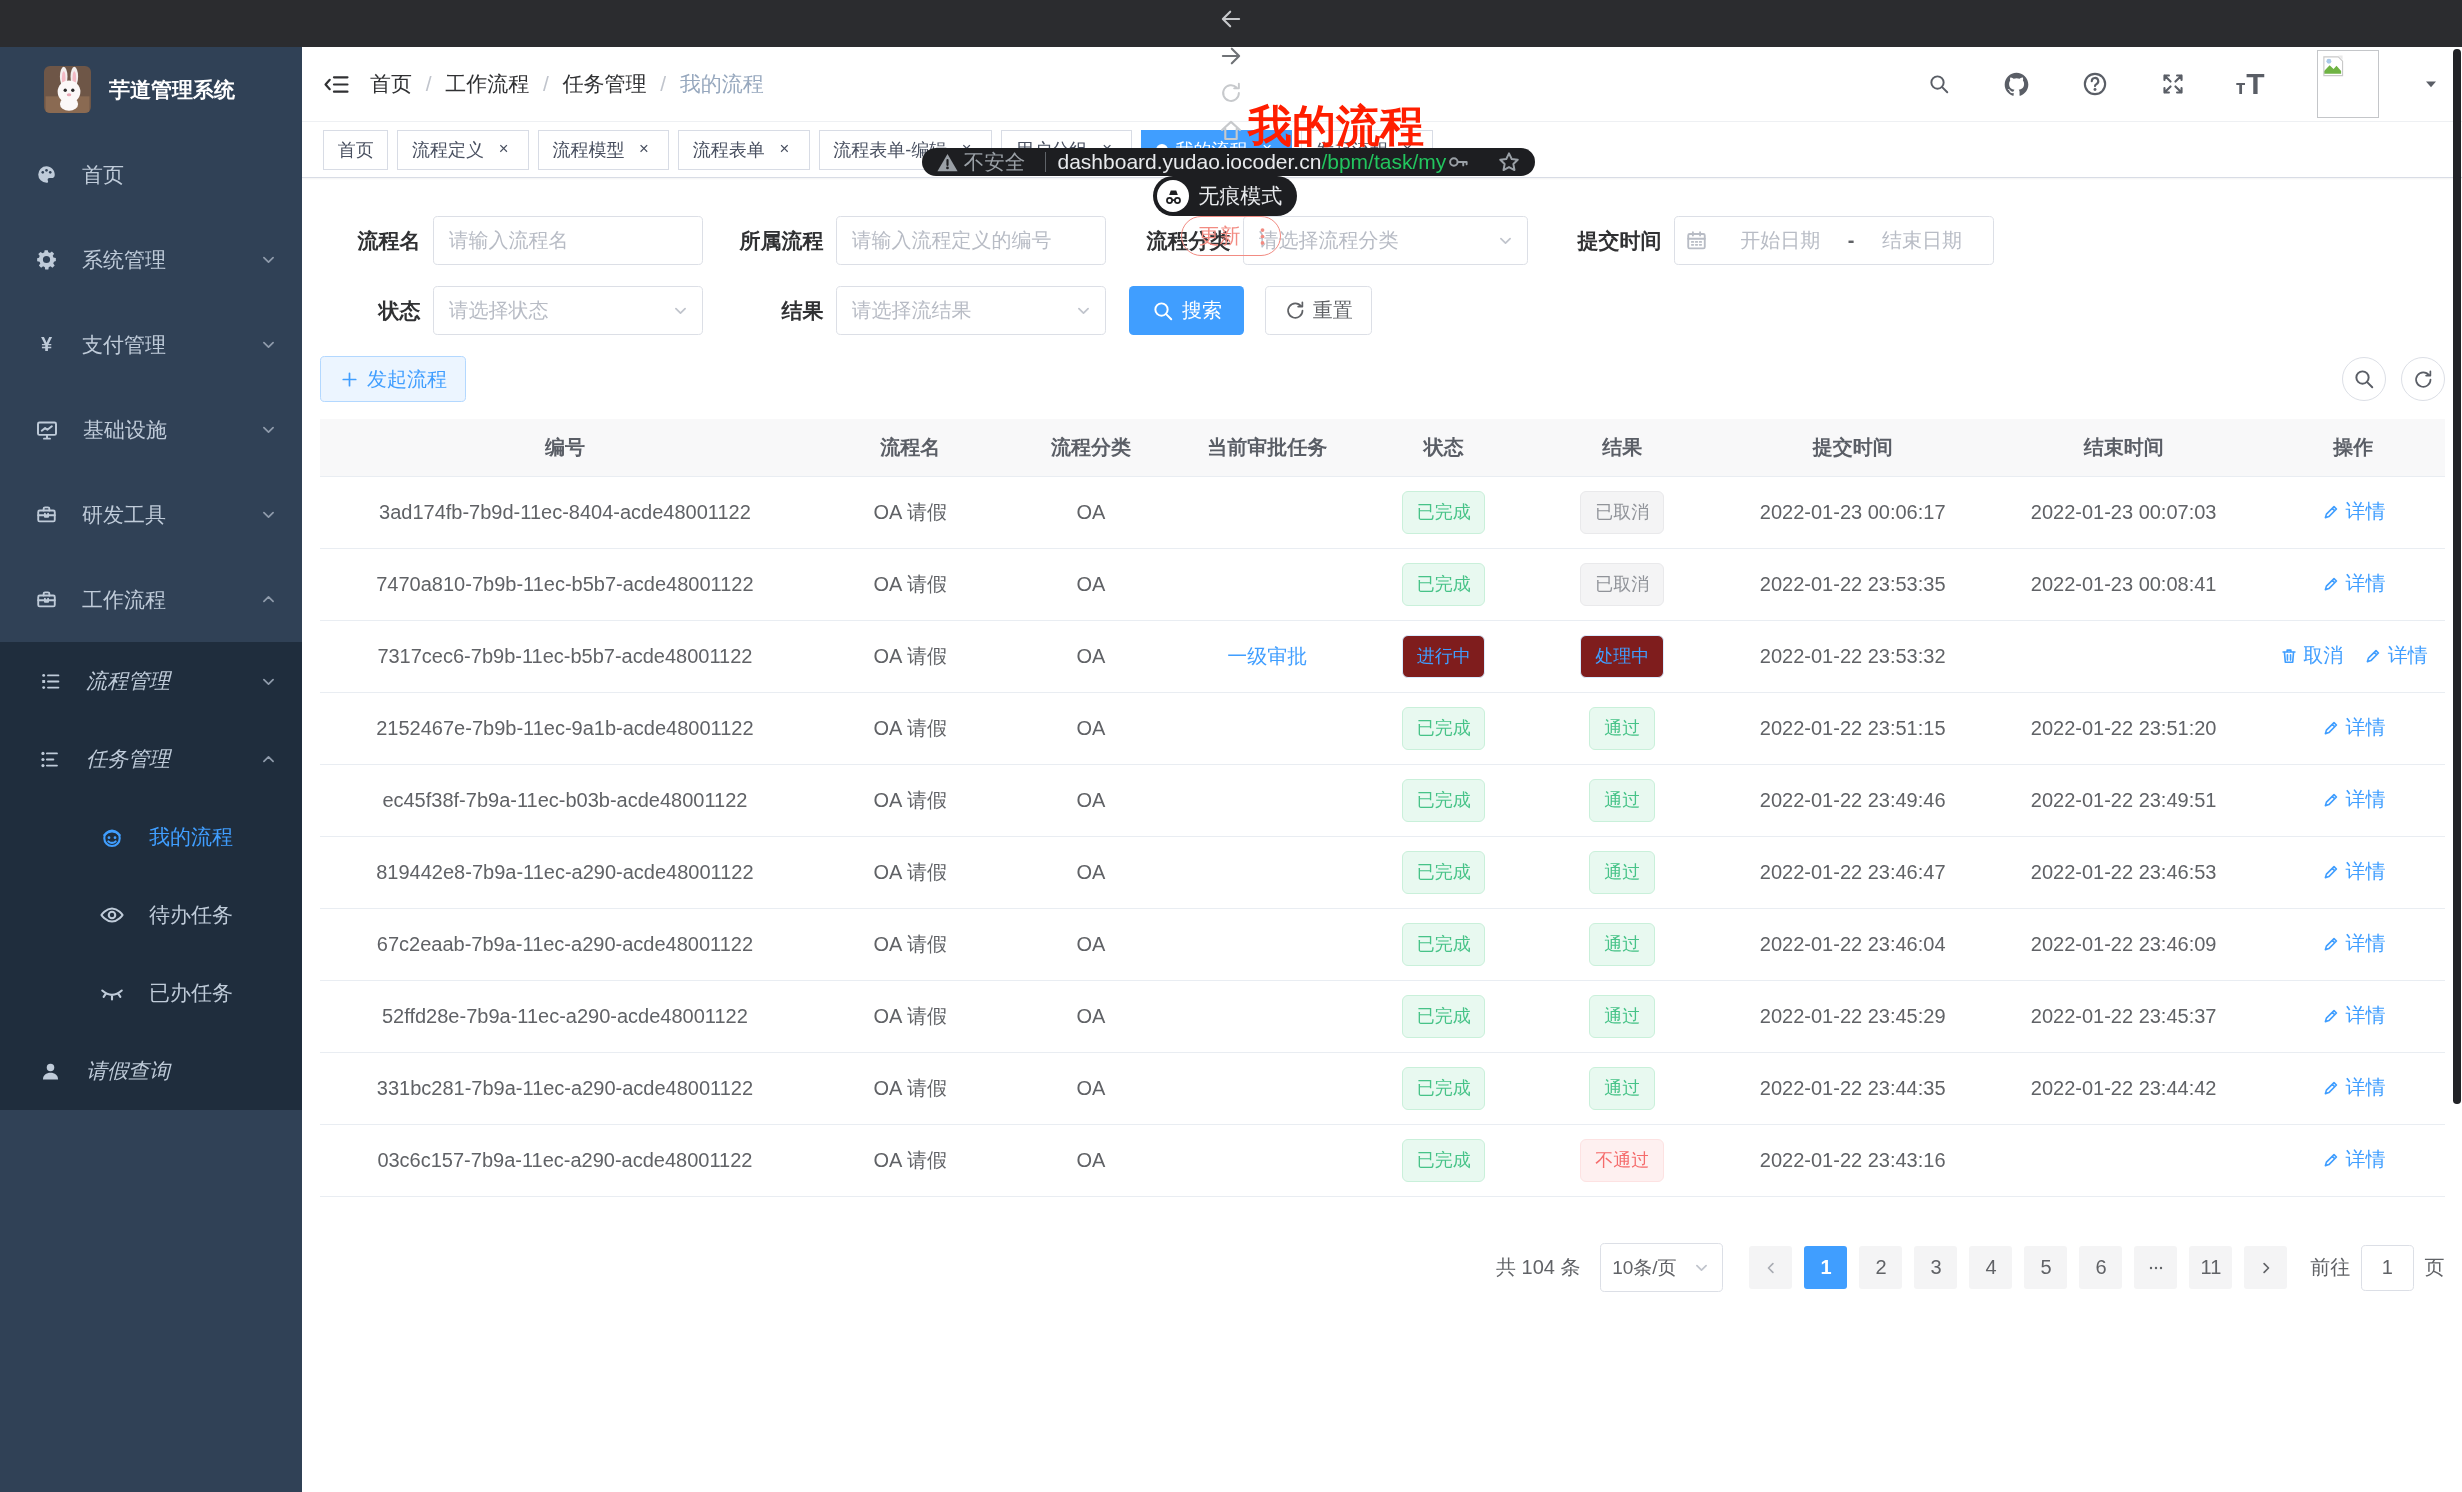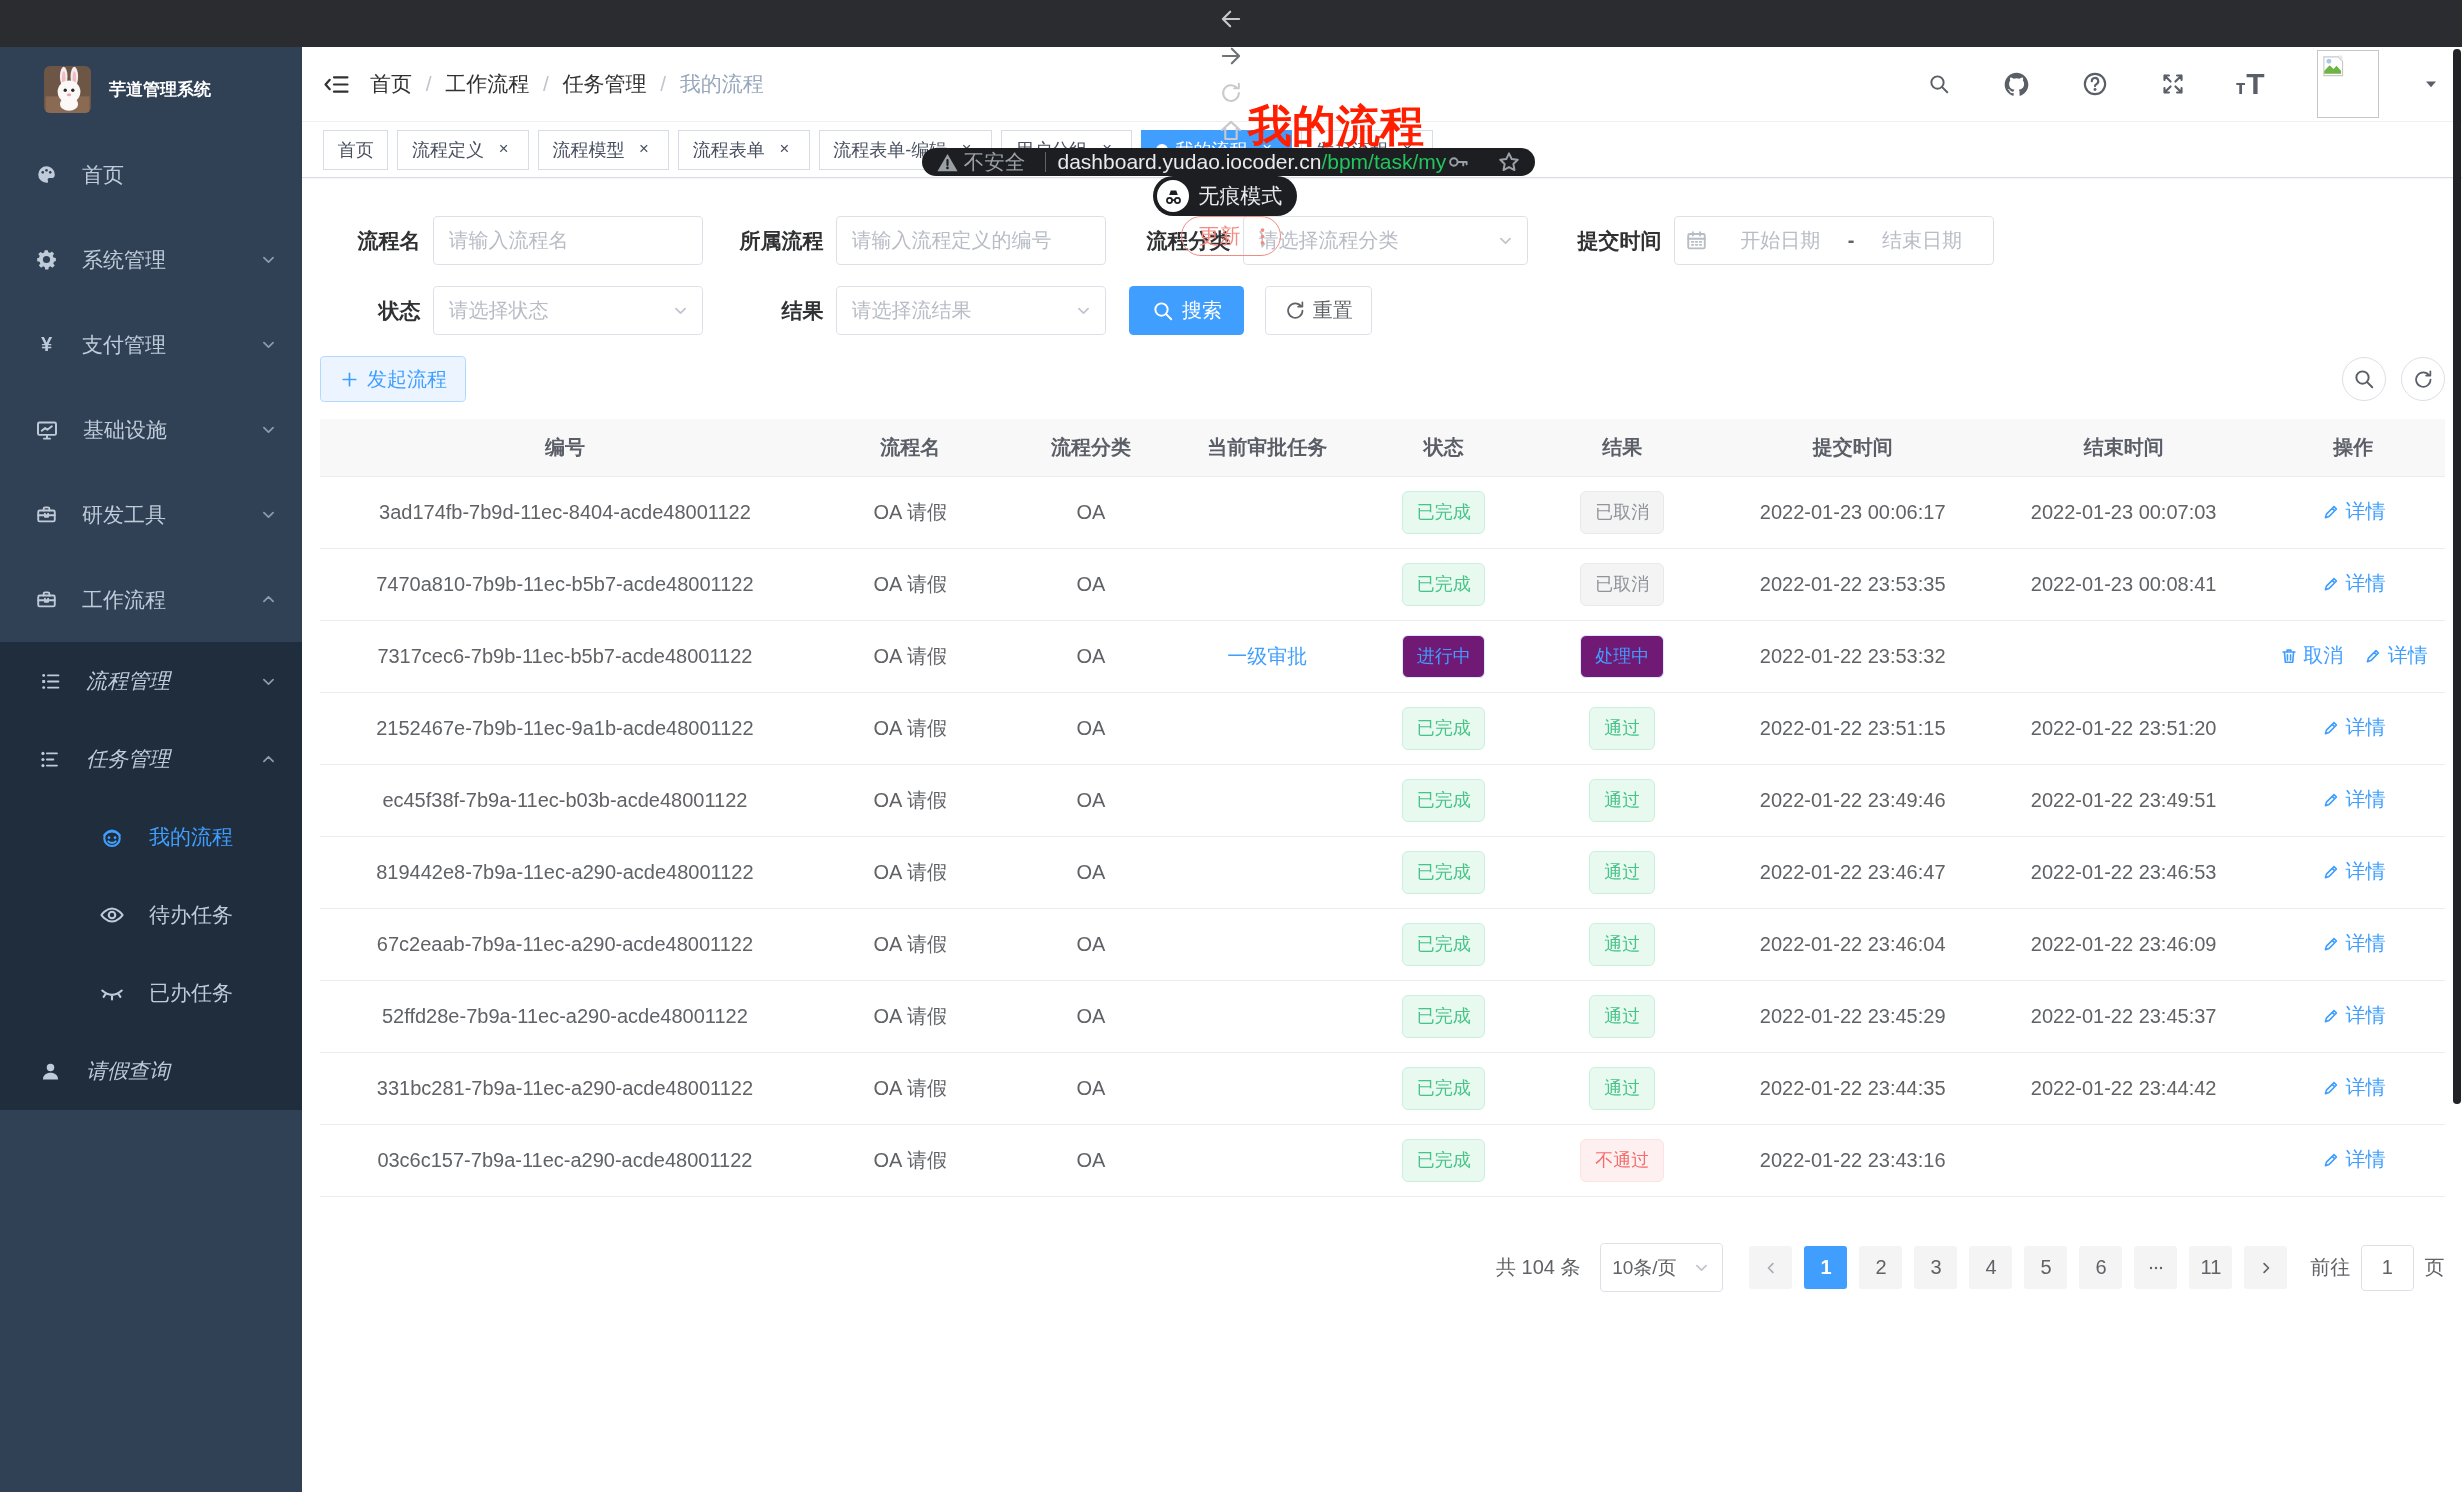--- a/index.html
+++ b/index.html
@@ -24,21 +24,21 @@
   .update-pill .lbl { font-size:21px; margin-right:10.7px; }
 
   
   .app { display:flex; height:1446px; }
   .sidebar { width:302px; background:#304156; flex:0 0 auto; color:#bfcbd9; }
   .main { flex:1; position:relative; background:#fff; min-width:0; }
 
   
   .logo-row { height:85px; display:flex; align-items:center; padding-left:44px; }
   .logo-img { width:47px; height:47px; border-radius:6px; overflow:hidden; flex:0 0 auto; }
-  .logo-title { color:#fff; font-size:17px; font-weight:700; margin-left:18px; white-space:nowrap; }
+  .logo-title { color:#fff; font-size:21px; font-weight:700; margin-left:18px; white-space:nowrap; }
   .menu-item { display:flex; align-items:center; position:relative; cursor:pointer; font-size:21px; }
   .menu-item .mi-icon { color:#bfcbd9; flex:0 0 auto; }
   .menu-item .mi-label { margin-left:24px; white-space:nowrap; }
   .menu-item .chev { position:absolute; right:23px; color:#8f9bab; }
   .lv1 { height:85px; padding-left:35px; }
   .lv2 { height:78px; padding-left:39px;font-style:italic; }
   .lv3 { height:78px; padding-left:99px; }
   .submenu-bg { background:#1f2d3d; }
   .menu-item.active { color:#409eff; }
   .menu-item.active .mi-icon { color:#409eff; }
@@ -97,21 +97,21 @@
   .circ-btn { width:44px; height:44px; border-radius:50%; border:0.8px solid #dcdfe6; background:#fff; color:#5a5e66; display:flex; align-items:center; justify-content:center; margin-left:15px; cursor:pointer; }
 
   
   table { width:100%; border-collapse:collapse; margin-top:16.7px; table-layout:fixed; }
   thead th { background:#f8f8f9; height:58px; font-size:20px; font-weight:700; color:#5a5e66; text-align:center; white-space:nowrap; }
   tbody td { height:72px; border-bottom:1.5px solid #e9edf2; font-size:20px; color:#606266; text-align:center; white-space:nowrap; overflow:hidden; }
   thead tr { border-bottom:1.5px solid #e9edf2; }
   .tag { display:inline-block; height:43px; line-height:40px; padding:0 13.7px; border-radius:6px; font-size:18px; border:0.8px solid transparent; }
   .tag-success { color:#47c388; background:#e8f9f0; border-color:#c9f0da; }
   .tag-info    { color:#909399; background:#f4f4f5; border-color:#e9e9eb; }
-  .tag-primary { color:#409eff; background:#701a75; border-color:#d9ecff; }
+  .tag-primary { color:#409eff; background:#7f1d1d; border-color:#d9ecff; }
   .tag-danger  { color:#f56c6c; background:#fef0f0; border-color:#fde2e2; }
   .link { color:#409eff; cursor:pointer; display:inline-flex; align-items:center; white-space:nowrap; }
   .link .li { margin-right:4.6px; }
   .link + .link { margin-left:20px; }
 
   
   .pagination { display:flex; align-items:center; justify-content:flex-end; margin-top:46px; font-size:20px; color:#606266; }
   .pg-total { margin-right:20px; }
   .pg-size { width:123px; margin-right:20px; }
   .pg-size input { padding:0 10.7px; font-size:19px; }

